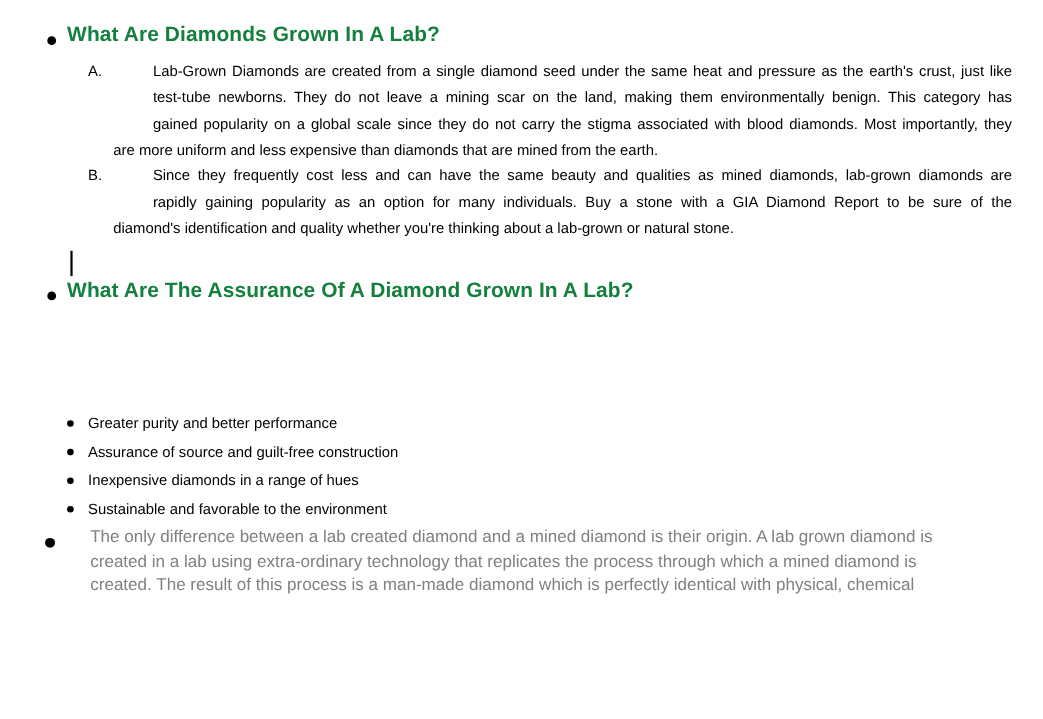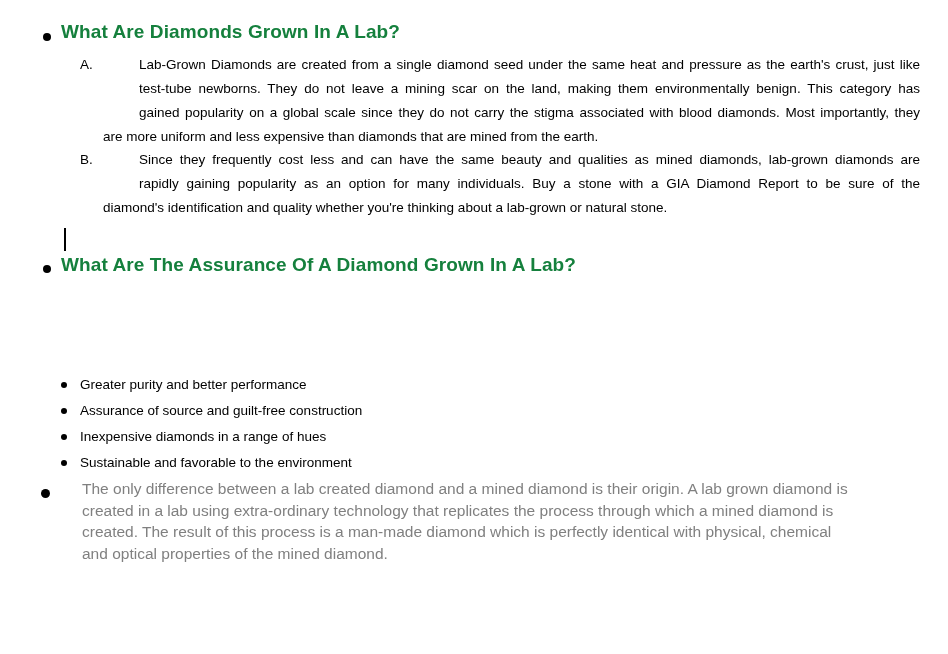--- a/index.html
+++ b/index.html
@@ -138,16 +138,15 @@
       <span class="dot"></span>
       <span>Sustainable and favorable to the environment</span>
     </div>
   </div>
 
   <span class="dot s-dot"></span>
   <div class="summary">
     <div>The only difference between a lab created diamond and a mined diamond is their origin. A lab grown diamond is</div>
     <div>created in a lab using extra-ordinary technology that replicates the process through which a mined diamond is</div>
     <div>created. The result of this process is a man-made diamond which is perfectly identical with physical, chemical</div>
-    <div>and optical properties of the mined diamond.</div>
   </div>
 
 </div>
 
 </body></html>

